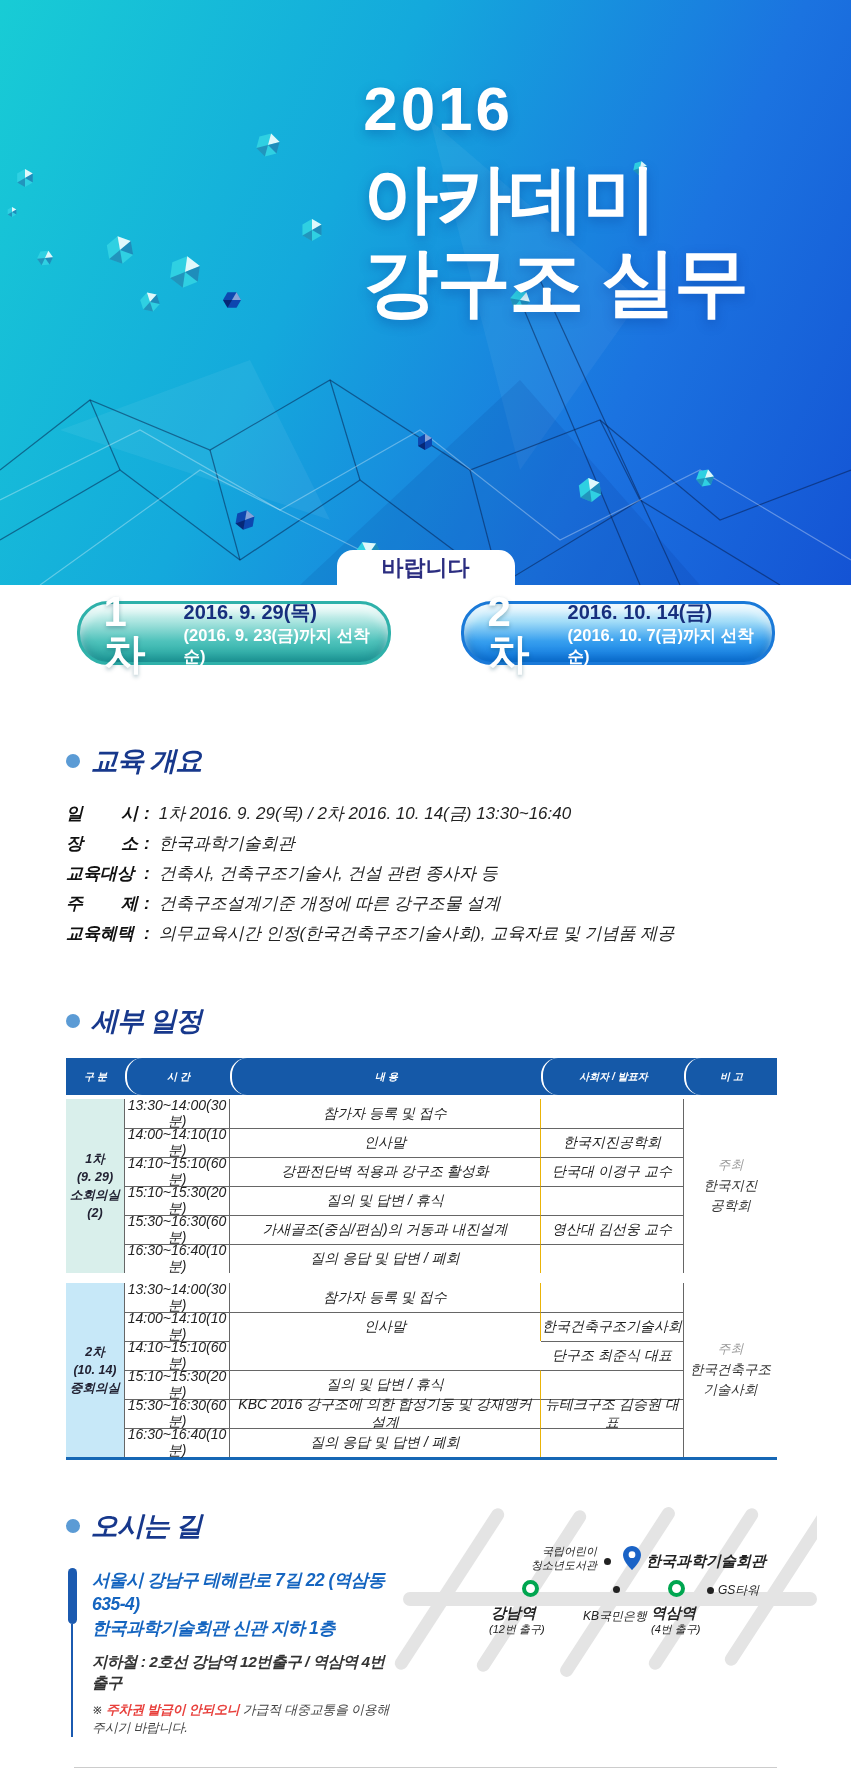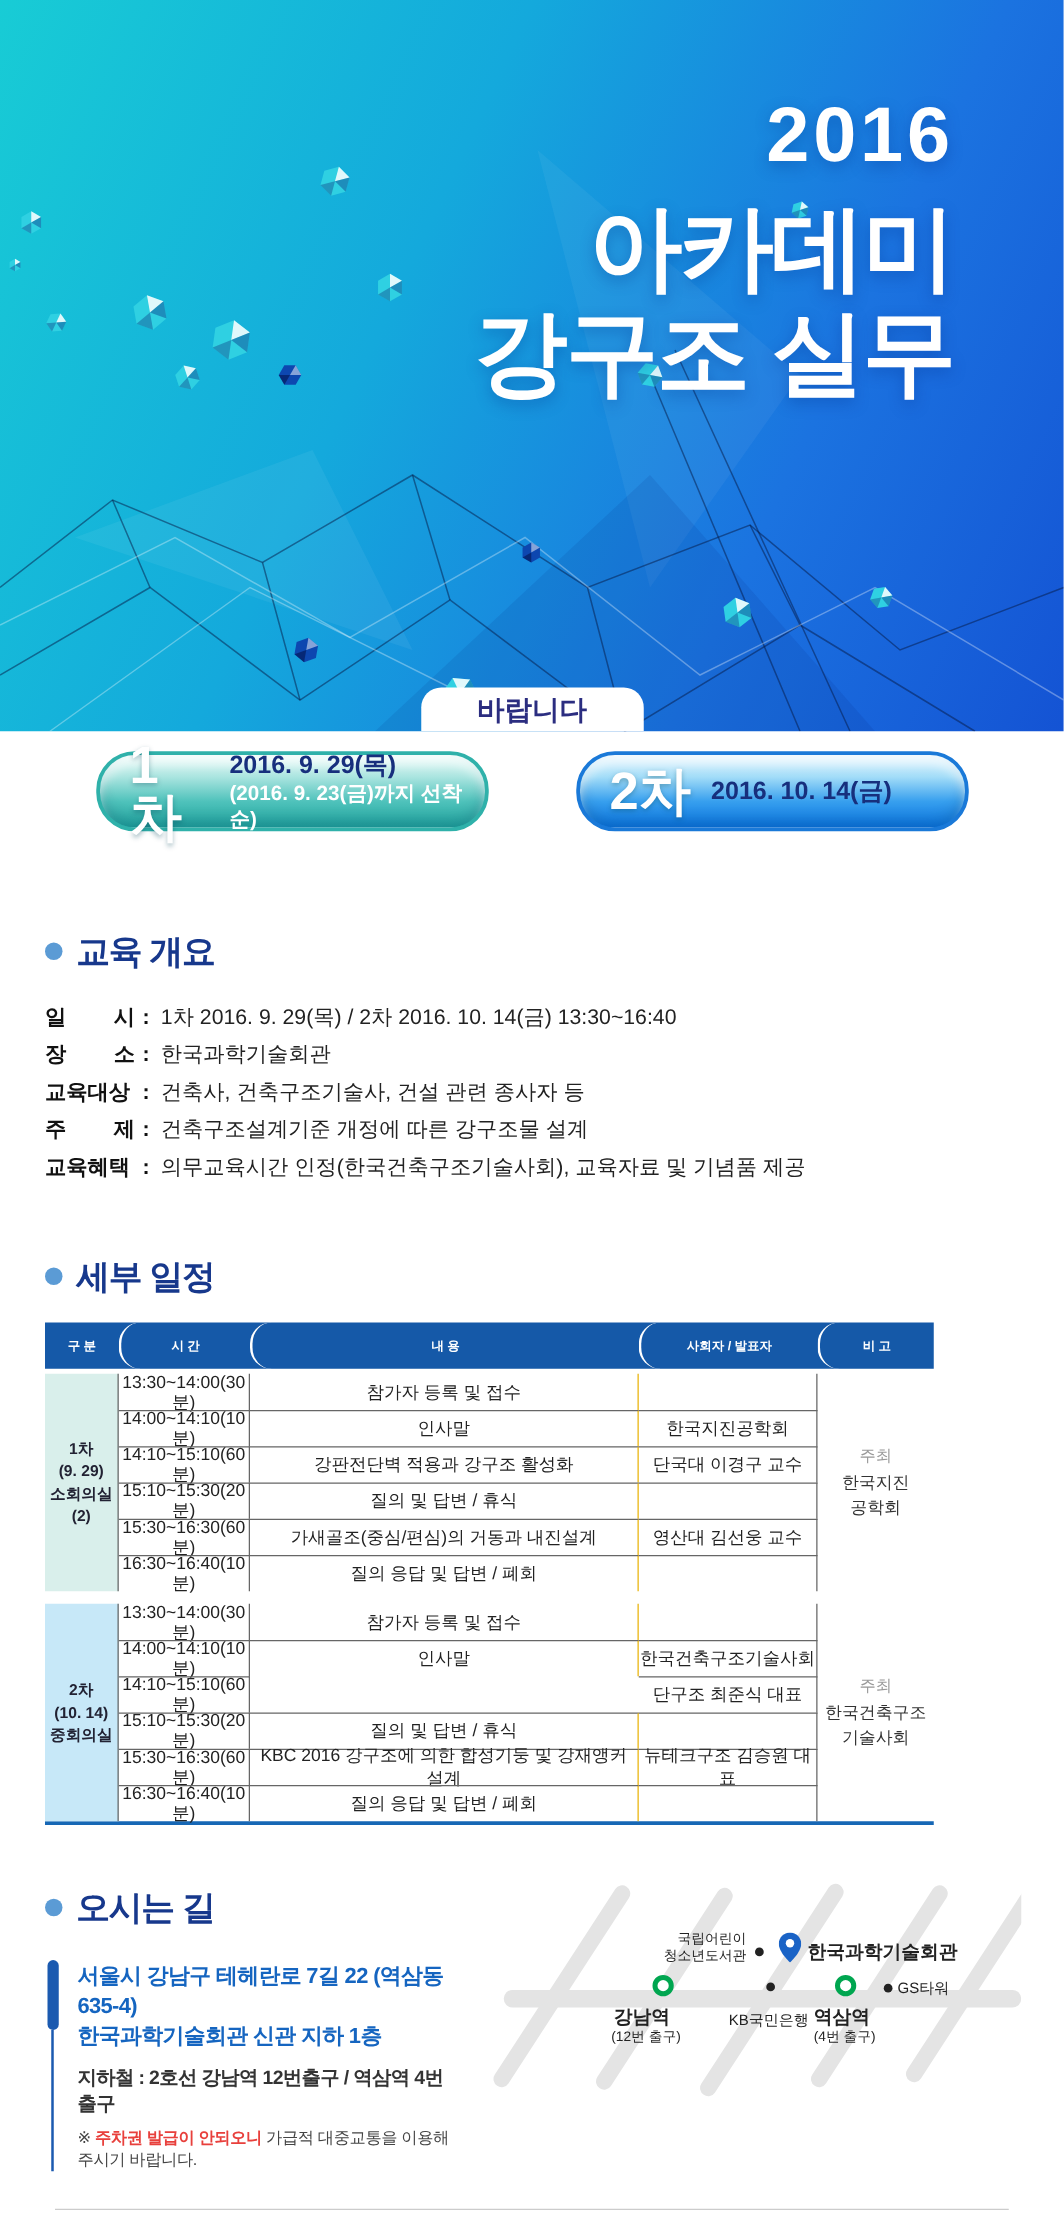--- a/index.html
+++ b/index.html
@@ -2,36 +2,36 @@
 <html><head>
 <meta charset="utf-8">
 <style>
   html,body{margin:0;padding:0;}
   body{font-family:"Liberation Sans","DejaVu Sans",sans-serif;background:#fff;}
   .page{position:relative;width:851px;height:1786px;overflow:hidden;background:#fff;}
 
   
   .banner{position:relative;height:585px;background:linear-gradient(115deg,#18ccd5 0%,#14a9dc 38%,#1b73e0 72%,#1453d4 100%);overflow:hidden;}
   .deco{position:absolute;left:0;top:0;width:100%;height:100%;}
-  .banner-title{position:absolute;top:78px;right:88px;text-align:right;color:#fff;text-shadow:0 4px 12px rgba(0,50,140,.35);}
+  .banner-title{position:absolute;top:78px;right:104px;text-align:left;color:#fff;text-shadow:0 4px 12px rgba(0,50,140,.35);}
   .banner-year{font-size:62px;font-weight:bold;letter-spacing:3px;line-height:1;margin-bottom:16px;}
   .banner-line{font-size:75px;font-weight:bold;letter-spacing:-2px;line-height:1.12;}
   .apply-tab{position:absolute;left:50%;bottom:0;transform:translateX(-50%);width:178px;height:35px;background:#fff;border-radius:16px 16px 0 0;display:flex;align-items:center;justify-content:center;font-size:22px;font-weight:bold;color:#2b2d80;}
 
   
   .rounds{display:flex;justify-content:center;gap:70px;margin-top:16px;}
   .pill{width:308px;height:58px;border-radius:31px;display:flex;align-items:center;box-shadow:inset 0 8px 8px rgba(255,255,255,.55), inset 0 -6px 10px rgba(0,40,80,.18);}
   .pill-1{background:linear-gradient(180deg,#eafbf9 0%,#abe5e0 30%,#4fc2bb 64%,#1fa69f 100%);border:3px solid #2fb1aa;}
   .pill-2{background:linear-gradient(180deg,#e3f5fe 0%,#a3ddf8 30%,#379fee 64%,#0a76e2 100%);border:3px solid #1a79d8;}
   .pill-badge{font-size:42px;font-weight:bold;color:#fff;margin:0 16px 0 24px;text-shadow:0 2px 4px rgba(0,70,90,.35);line-height:1;}
   .pill-date{font-size:20px;font-weight:bold;color:#172f7d;line-height:1.25;}
   .pill-deadline{font-size:16.5px;font-weight:bold;color:#fff;line-height:1.25;}
 
   
-  .section{padding:0 36px;}
+  .section{padding:0 66px;font-style:italic;}
   .sec-head{display:flex;align-items:center;gap:11px;color:#17388c;font-size:27px;font-weight:bold;letter-spacing:-1px;}
   .sec-bullet{width:14px;height:14px;border-radius:50%;background:#5b9bd5;flex:0 0 auto;}
 
   
   .overview{margin-top:78px;}
   .info-list{margin-top:20px;}
   .info-row{display:flex;align-items:baseline;font-size:17px;line-height:30px;color:#222;}
   .info-label{display:inline-block;width:72px;font-weight:bold;color:#111;text-align-last:justify;flex:0 0 auto;}
   .info-colon{margin:0 9px 0 6px;font-weight:bold;color:#111;}
 
@@ -152,20 +152,21 @@
       <span class="pill-badge">1차</span>
       <span>
         <div class="pill-date">2016. 9. 29(목)</div>
         <div class="pill-deadline">(2016. 9. 23(금)까지 선착순)</div>
       </span>
     </div>
     <div class="pill pill-2">
       <span class="pill-badge">2차</span>
       <span>
         <div class="pill-date">2016. 10. 14(금)</div>
+        <div class="pill-deadline">(2016. 10. 7(금)까지 선착순)</div>
       </span>
     </div>
   </div>
 
   <div class="section overview">
     <div class="sec-head">
       <span class="sec-bullet"></span>
       <span>교육 개요</span>
     </div>
     <div class="info-list">

